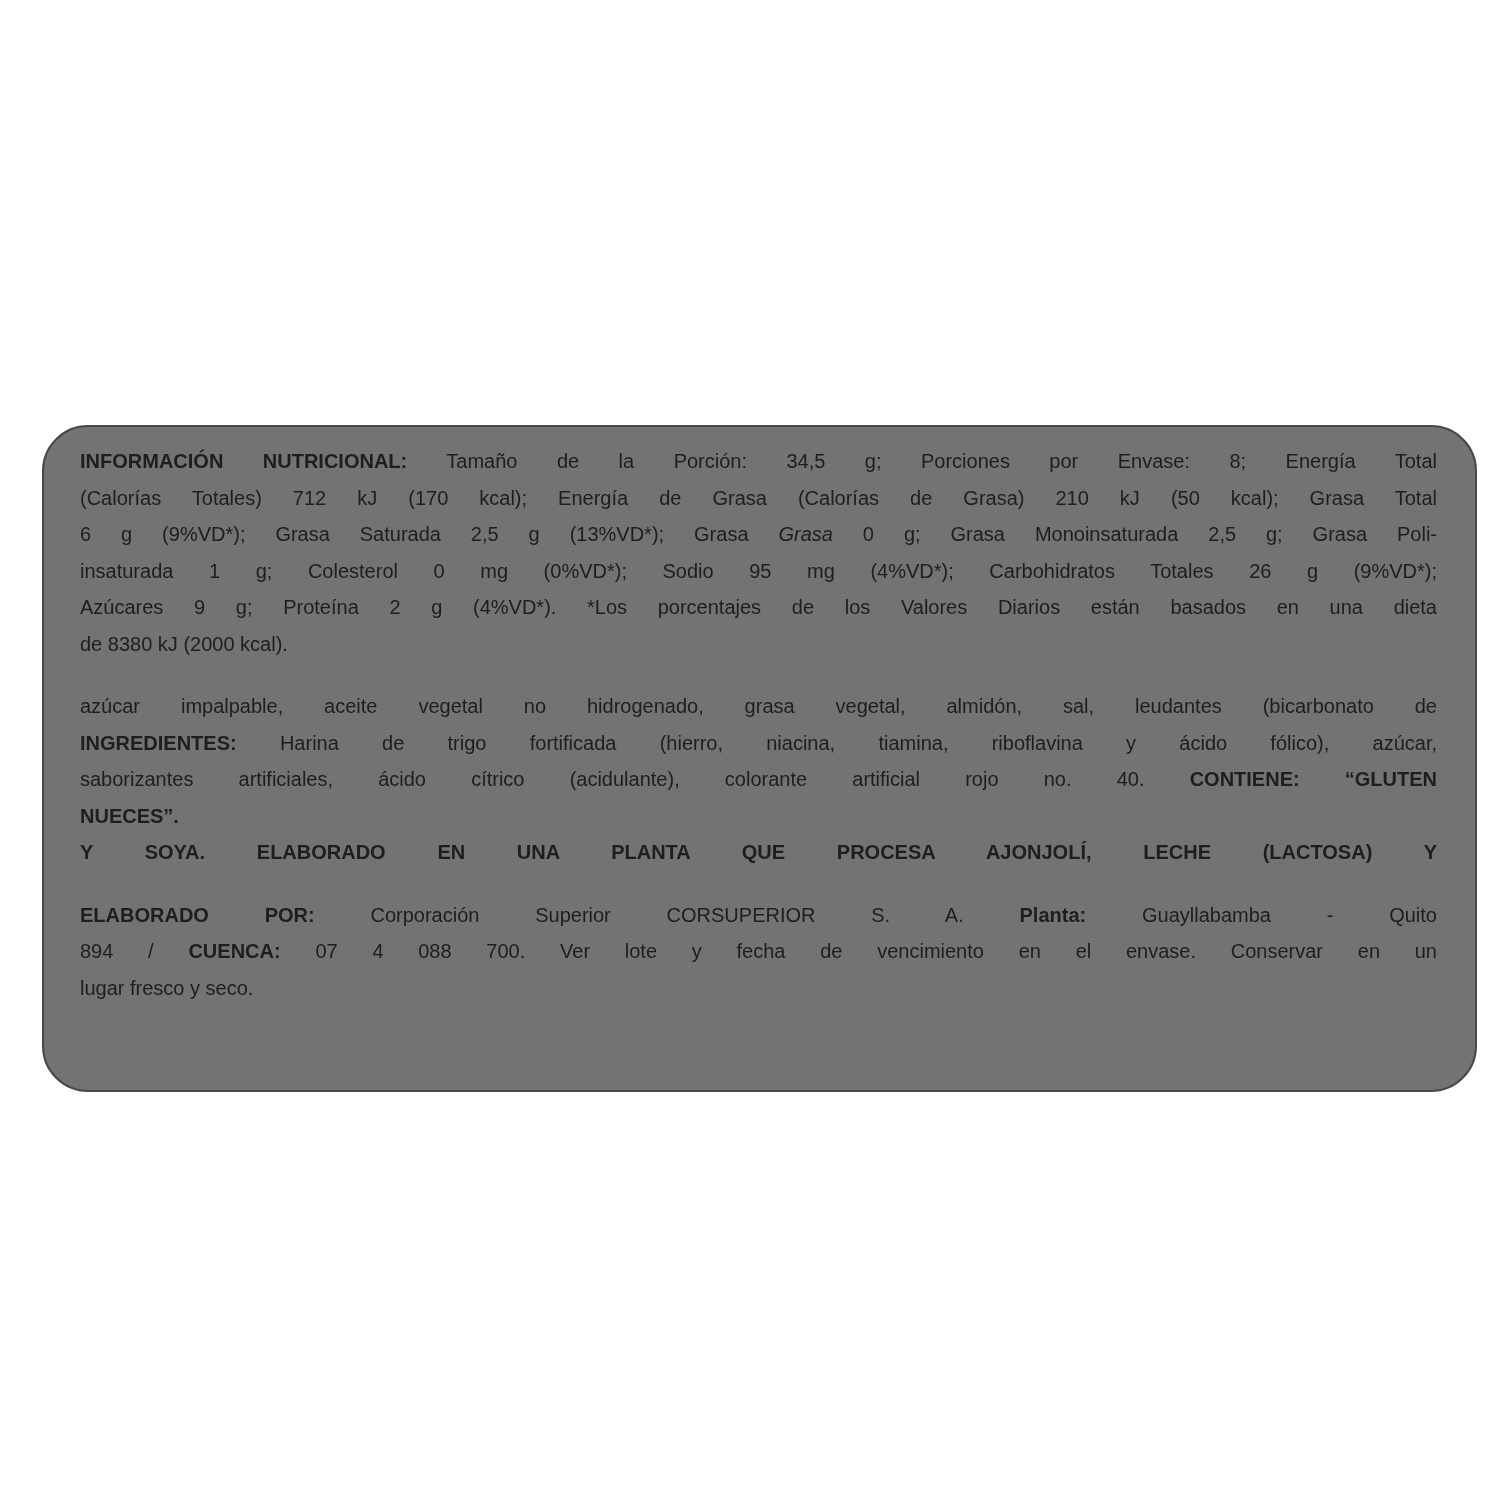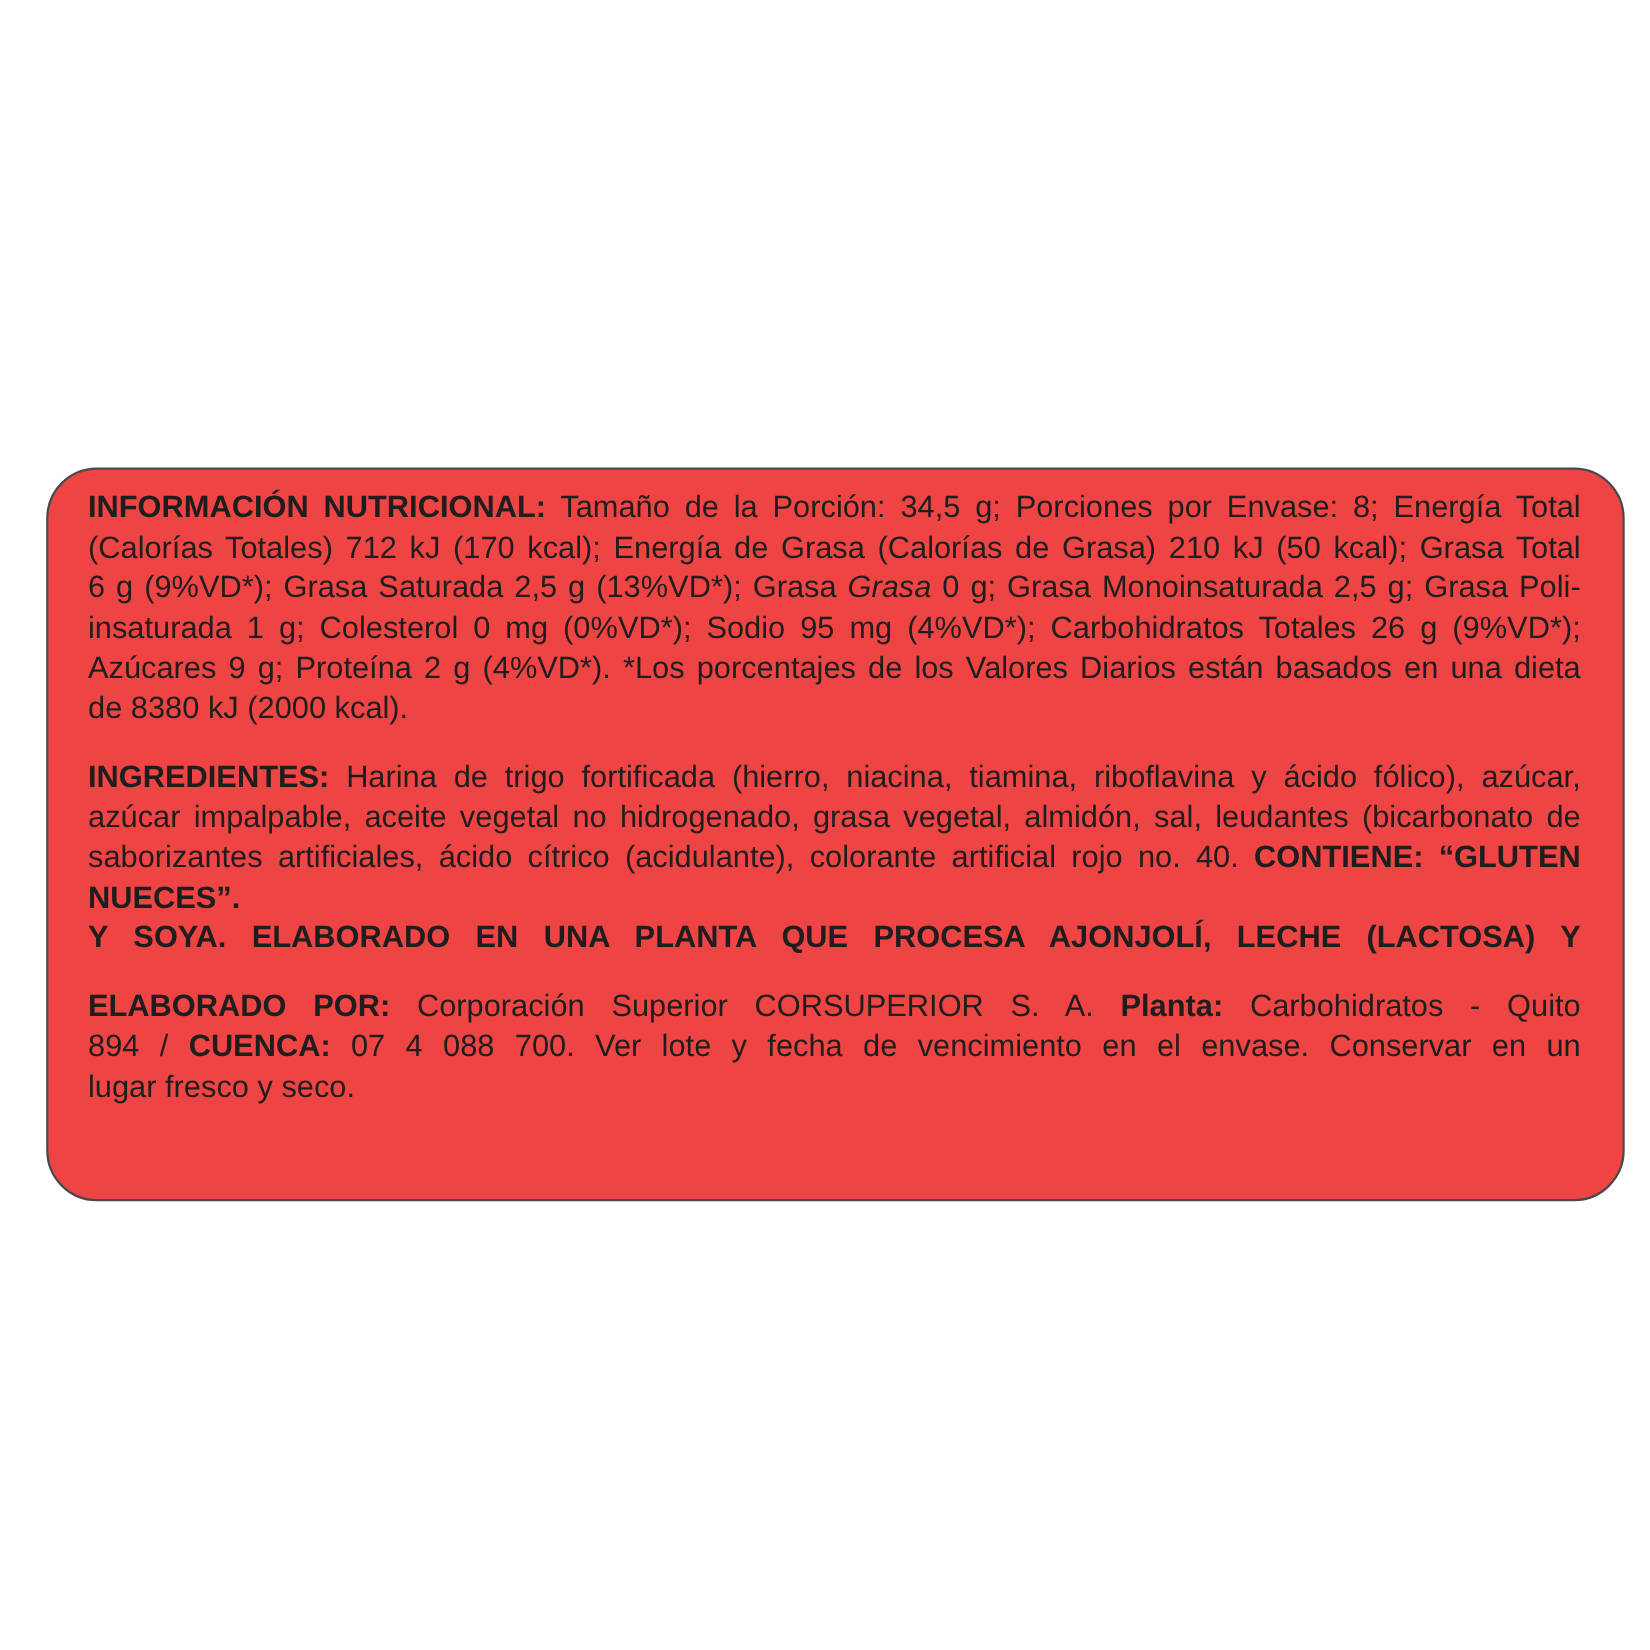--- a/index.html
+++ b/index.html
@@ -16,24 +16,24 @@
   }
   .label-box {
     position: absolute;
     left: 42px;
     top: 425px;
     width: 1435px;
     min-height: 667px;
     box-sizing: border-box;
     border: 2px solid #494949;
     border-radius: 46px;
-    background: #ef4444;
+    background: #737373;
     padding: 16px 38px 14px 36px;
     color: #1e1e1e;
-    font-size: 28px;
+    font-size: 20px;
     line-height: 36.5px;
   }
   .para { margin: 0; }
   .para + .para { margin-top: 26px; }
   .line {
     text-align: justify;
     text-align-last: justify;
     white-space: normal;
   }
   .line.last {
@@ -49,25 +49,25 @@
   <div id="label-text">
       <div class="para">
         <div class="line"><span class="seg-b">INFORMACIÓN NUTRICIONAL:</span><span> Tamaño de la Porción: 34,5 g; Porciones por Envase: 8; Energía Total</span></div>
         <div class="line"><span>(Calorías Totales) 712 kJ (170 kcal); Energía de Grasa (Calorías de Grasa) 210 kJ (50 kcal); Grasa Total</span></div>
         <div class="line"><span>6 g (9%VD*); Grasa Saturada 2,5 g (13%VD*); Grasa </span><span class="seg-i">Grasa</span><span> 0 g; Grasa Monoinsaturada 2,5 g; Grasa Poli-</span></div>
         <div class="line"><span>insaturada 1 g; Colesterol 0 mg (0%VD*); Sodio 95 mg (4%VD*); Carbohidratos Totales 26 g (9%VD*);</span></div>
         <div class="line"><span>Azúcares 9 g; Proteína 2 g (4%VD*). *Los porcentajes de los Valores Diarios están basados en una dieta</span></div>
         <div class="line last"><span>de 8380 kJ (2000 kcal).</span></div>
       </div>
       <div class="para">
+        <div class="line"><span>azúcar impalpable, aceite vegetal no hidrogenado, grasa vegetal, almidón, sal, leudantes (bicarbonato de</span></div>
         <div class="line"><span class="seg-b">INGREDIENTES:</span><span> Harina de trigo fortificada (hierro, niacina, tiamina, riboflavina y ácido fólico), azúcar,</span></div>
-        <div class="line"><span>azúcar impalpable, aceite vegetal no hidrogenado, grasa vegetal, almidón, sal, leudantes (bicarbonato de</span></div>
         <div class="line"><span>saborizantes artificiales, ácido cítrico (acidulante), colorante artificial rojo no. 40. </span><span class="seg-b">CONTIENE: “GLUTEN</span></div>
         <div class="line last"><span class="seg-b">NUECES”.</span></div>
         <div class="line"><span class="seg-b">Y SOYA. ELABORADO EN UNA PLANTA QUE PROCESA AJONJOLÍ, LECHE (LACTOSA) Y</span></div>
       </div>
       <div class="para">
-        <div class="line"><span class="seg-b">ELABORADO POR:</span><span> Corporación Superior CORSUPERIOR S. A. </span><span class="seg-b">Planta:</span><span> Carbohidratos - Quito</span></div>
+        <div class="line"><span class="seg-b">ELABORADO POR:</span><span> Corporación Superior CORSUPERIOR S. A. </span><span class="seg-b">Planta:</span><span> Guayllabamba - Quito</span></div>
         <div class="line"><span>894 / </span><span class="seg-b">CUENCA:</span><span> 07 4 088 700. Ver lote y fecha de vencimiento en el envase. Conservar en un</span></div>
         <div class="line last"><span>lugar fresco y seco.</span></div>
       </div>
     </div>
 </div>
 
 </body></html>

